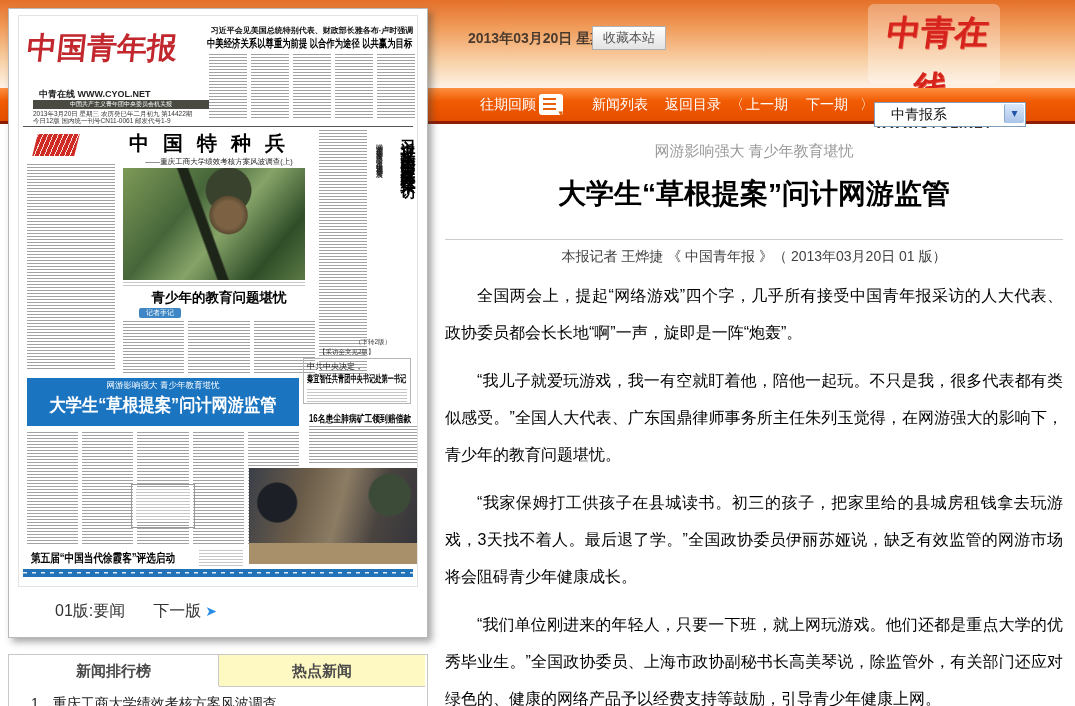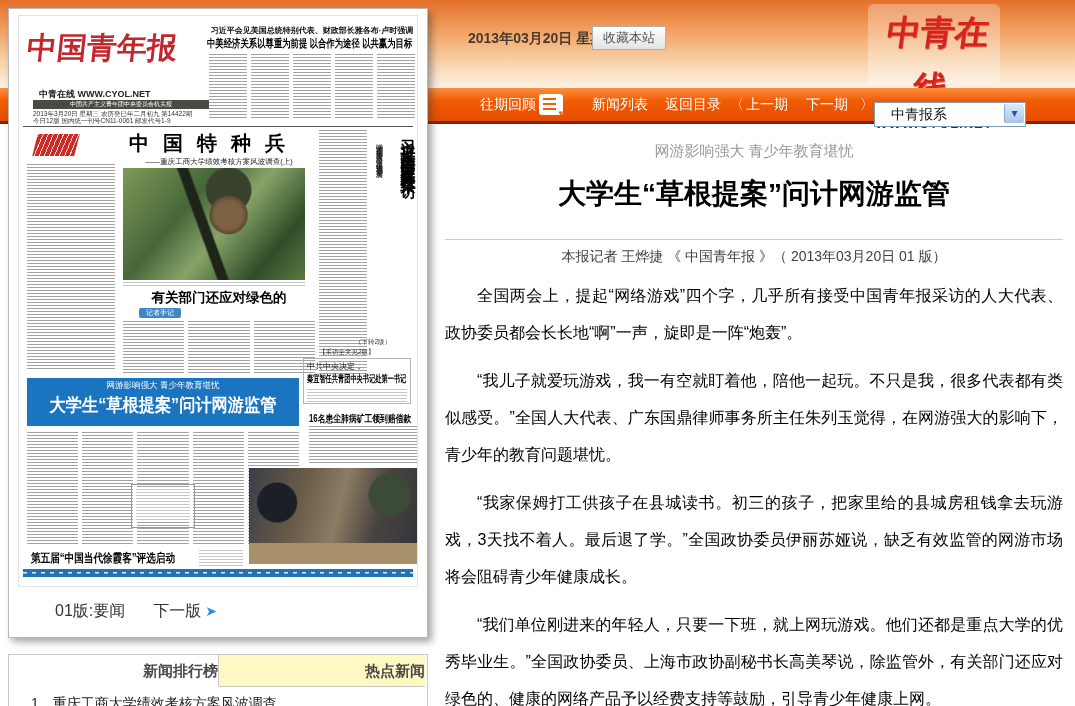--- a/index.html
+++ b/index.html
@@ -99,21 +99,21 @@
     background-image:repeating-linear-gradient(90deg,rgba(255,255,255,.85) 0,rgba(255,255,255,.85) 4px,transparent 4px,transparent 9px);
     background-size:100% 1.5px;background-position:0 3px;background-repeat:no-repeat;}
   .pager{position:absolute;left:46px;top:592px;font-size:16px;color:#333;}
   .pager a{color:#333;text-decoration:none;cursor:pointer;}
   .pager .sp{display:inline-block;width:28px;}
   .pager-arrow{color:#2a8ee8;font-size:14px;margin-left:4px;}
 
   
   .tabs-box{position:absolute;left:8px;top:654px;width:418px;height:60px;background:#fff;
     border:1px solid #c8c8c8;z-index:5;}
-  .tab{position:absolute;top:0;height:31px;line-height:31px;text-align:right;
+  .tab{position:absolute;top:0;height:31px;line-height:31px;text-align:center;
     font-size:15px;font-weight:bold;color:#4a4a4a;cursor:pointer;}
   .tab-active{left:0;width:209px;background:#fff;border-right:1px solid #c8c8c8;}
   .tab-idle{left:210px;width:206px;background:#fef9c3;border-bottom:1px solid #c8c8c8;}
   .rank-item{position:absolute;left:22px;top:40px;font-size:14px;color:#222;cursor:pointer;white-space:nowrap;}
   .rank-item .num{margin-right:10px;}
 
   
   .article{position:absolute;left:445px;top:142px;width:618px;}
   .art-subtitle{text-align:center;font-size:15px;color:#999;}
   .art-title{margin:14px 0 0 0;text-align:center;font-size:28px;font-weight:bold;color:#000;}
@@ -177,21 +177,21 @@
       <div class="pp np-feature-sub">——重庆工商大学绩效考核方案风波调查(上)</div>
       <div class="pp np-photo-soldier"></div>
       <div class="pp ftl" style="left:104px;top:266px;width:182px;height:4px"></div>
       <div class="pp ft" style="left:300px;top:114px;width:48px;height:244px"></div>
 
       <div class="pp np-vert-small">强调坚定不移走和平发展道路 坚定不移促进世界和平与发展</div>
       <div class="pp np-vert-big">习近平接受金砖国家媒体联合采访</div>
       <div class="pp np-note" style="left:336px;top:322px">（下转2版）</div>
       <div class="pp np-note" style="left:300px;top:332px">【采访全文见2版】</div>
 
-      <div class="pp np-col-title">有关部门还应对绿色的</div>
+      <div class="pp np-col-title">青少年的教育问题堪忧</div>
       <div class="pp np-col-tag">记者手记</div>
       <div class="pp cols" style="left:104px;top:305px;width:192px;height:52px">
         <i class="ft"></i>
           <i class="ft"></i>
           <i class="ft"></i>
       </div>
 
       <div class="pp np-decision">
         <div class="np-dec-kicker">中共中央决定，</div>
         <div class="np-dec-title">秦宜智任共青团中央书记处第一书记</div>

